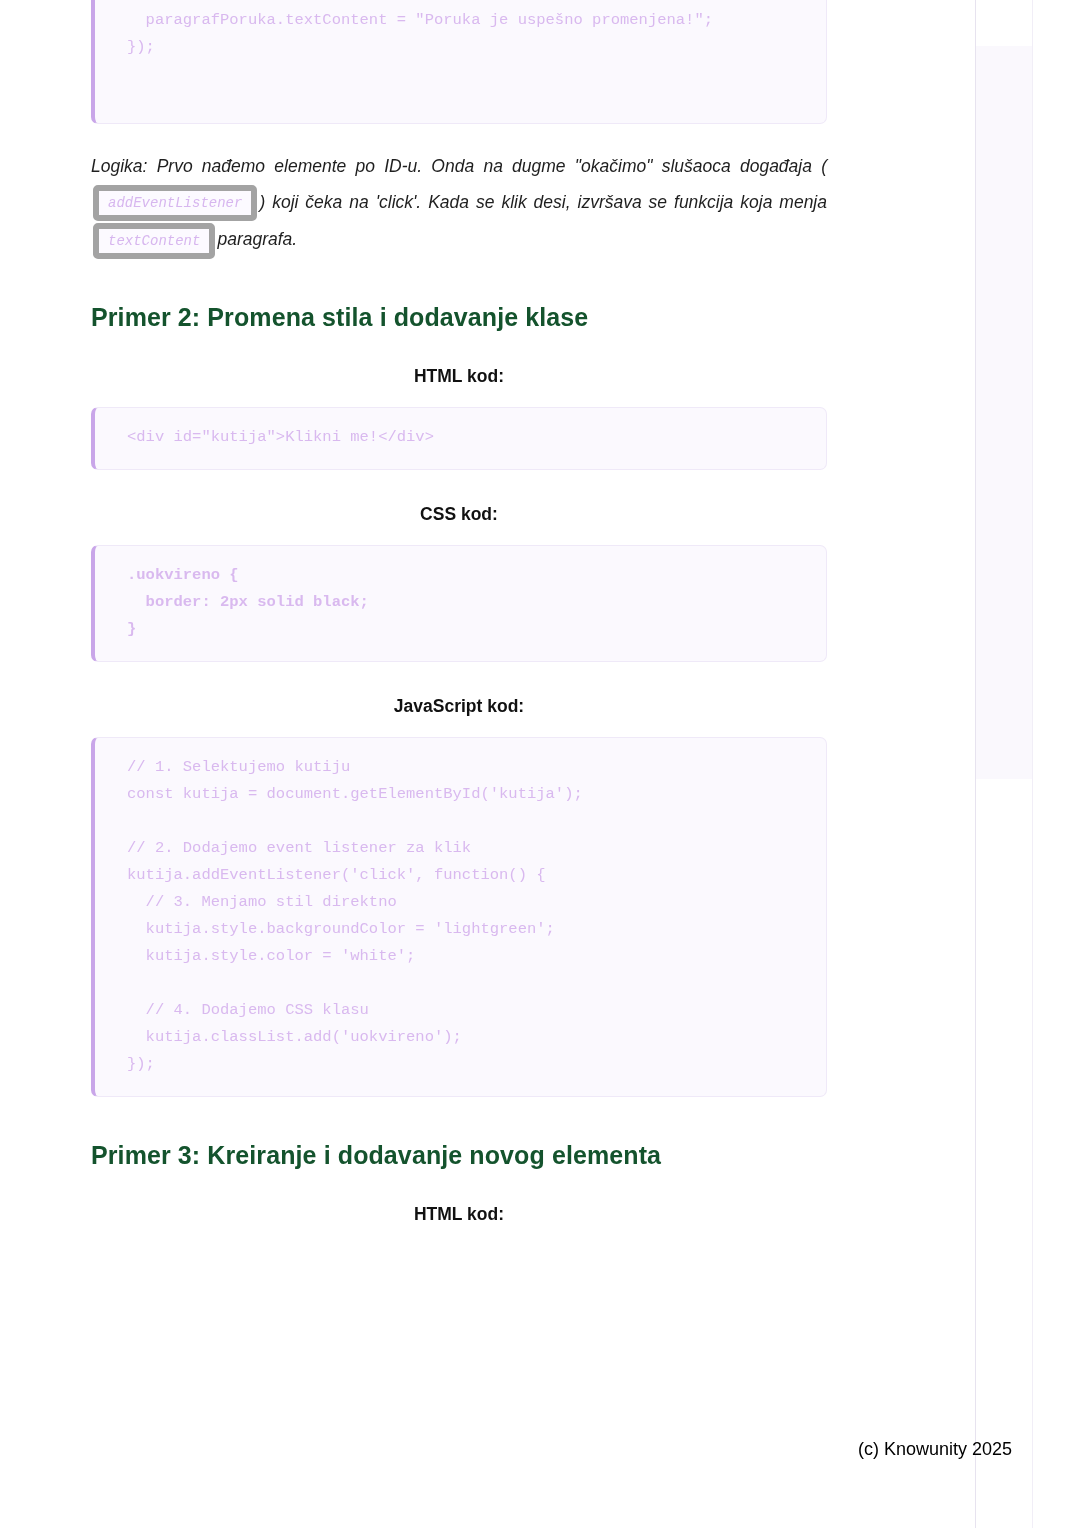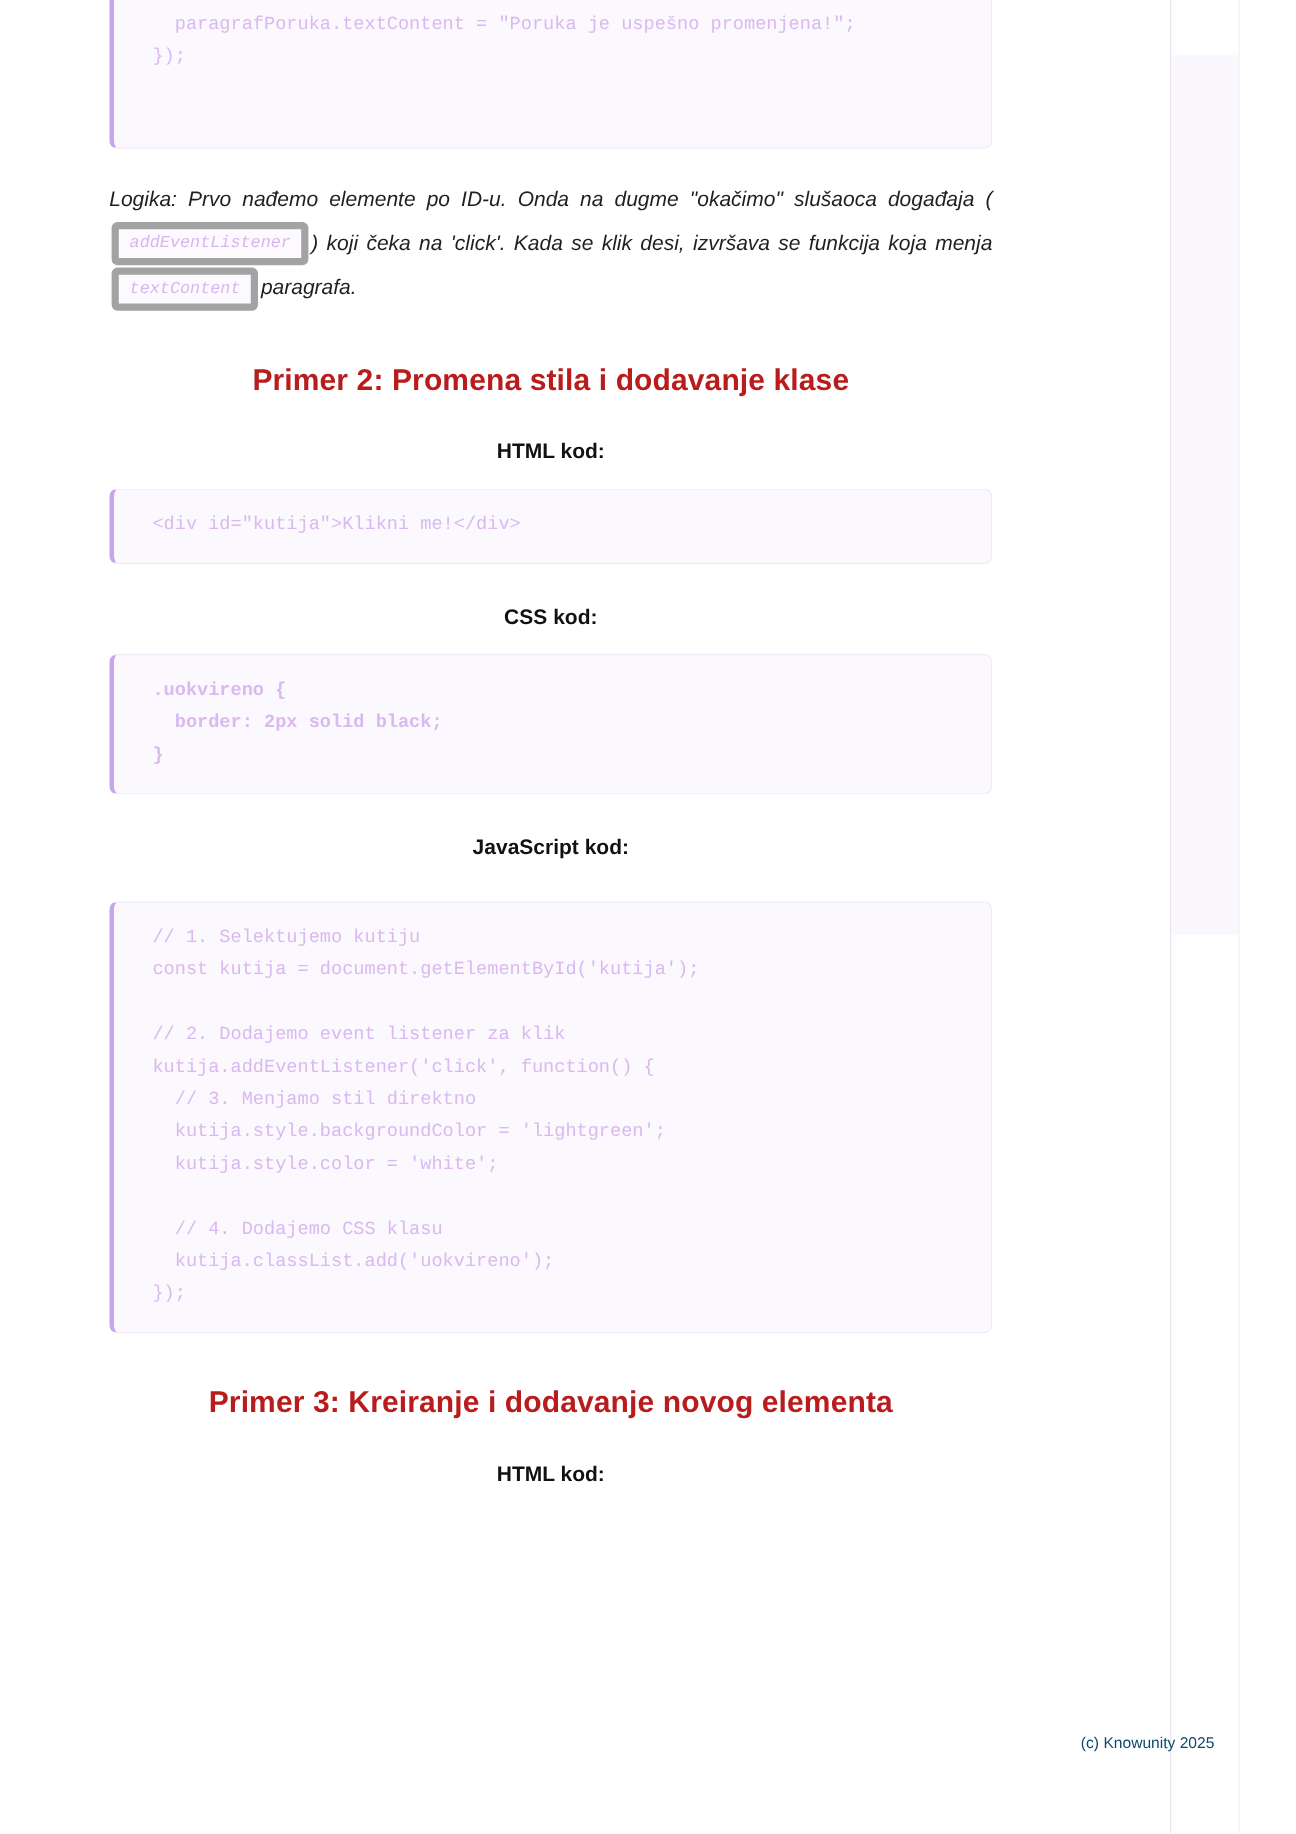--- a/index.html
+++ b/index.html
@@ -87,42 +87,41 @@
     border-radius: 5px;
     background: #fcfaff;
     color: #d7b6ef;
     vertical-align: middle;
   }
 
   
   h2.section-title {
     font-size: 25px;
     font-weight: 600;
-    color: #b91c1c;
+    color: #14532d;
     margin: 44px 0 0 0;
     letter-spacing: 0.1px;
-    text-align: center;
   }
 
   h3.subhead {
     font-size: 17.5px;
     font-weight: 700;
     color: #111111;
     margin: 34px 0 0 0;
     text-align: center;
   }
 
   .gap-after-head { margin-top: 18px; }
 
   .footer-note {
     position: absolute;
     right: 68px;
     bottom: 68px;
-    font-size: 13px;
-    color: #0c4a6e;
+    font-size: 18px;
+    color: #000000;
     font-family: "Liberation Sans", sans-serif;
   }
 </style>
 </head>
 <body>
 
 <div class="page-guide-band"></div>
 <div class="page-guide g1"></div>
 <div class="page-guide g2"></div>
 
@@ -142,21 +141,21 @@
 
   <h3 class="subhead">HTML kod:</h3>
   <pre class="codeblock gap-after-head" style="margin-top:20px;">&lt;div id="kutija"&gt;Klikni me!&lt;/div&gt;</pre>
 
   <h3 class="subhead">CSS kod:</h3>
   <pre class="codeblock" style="margin-top:20px;font-weight:bold;">.uokvireno {
   border: 2px solid black;
 }</pre>
 
   <h3 class="subhead">JavaScript kod:</h3>
-  <pre class="codeblock" style="margin-top:34px;font-family:Liberation Mono, monospace;">// 1. Selektujemo kutiju
+  <pre class="codeblock" style="margin-top:20px;font-family:Liberation Mono, monospace;">// 1. Selektujemo kutiju
 const kutija = document.getElementById('kutija');
 
 // 2. Dodajemo event listener za klik
 kutija.addEventListener('click', function() {
   // 3. Menjamo stil direktno
   kutija.style.backgroundColor = 'lightgreen';
   kutija.style.color = 'white';
 
   // 4. Dodajemo CSS klasu
   kutija.classList.add('uokvireno');

